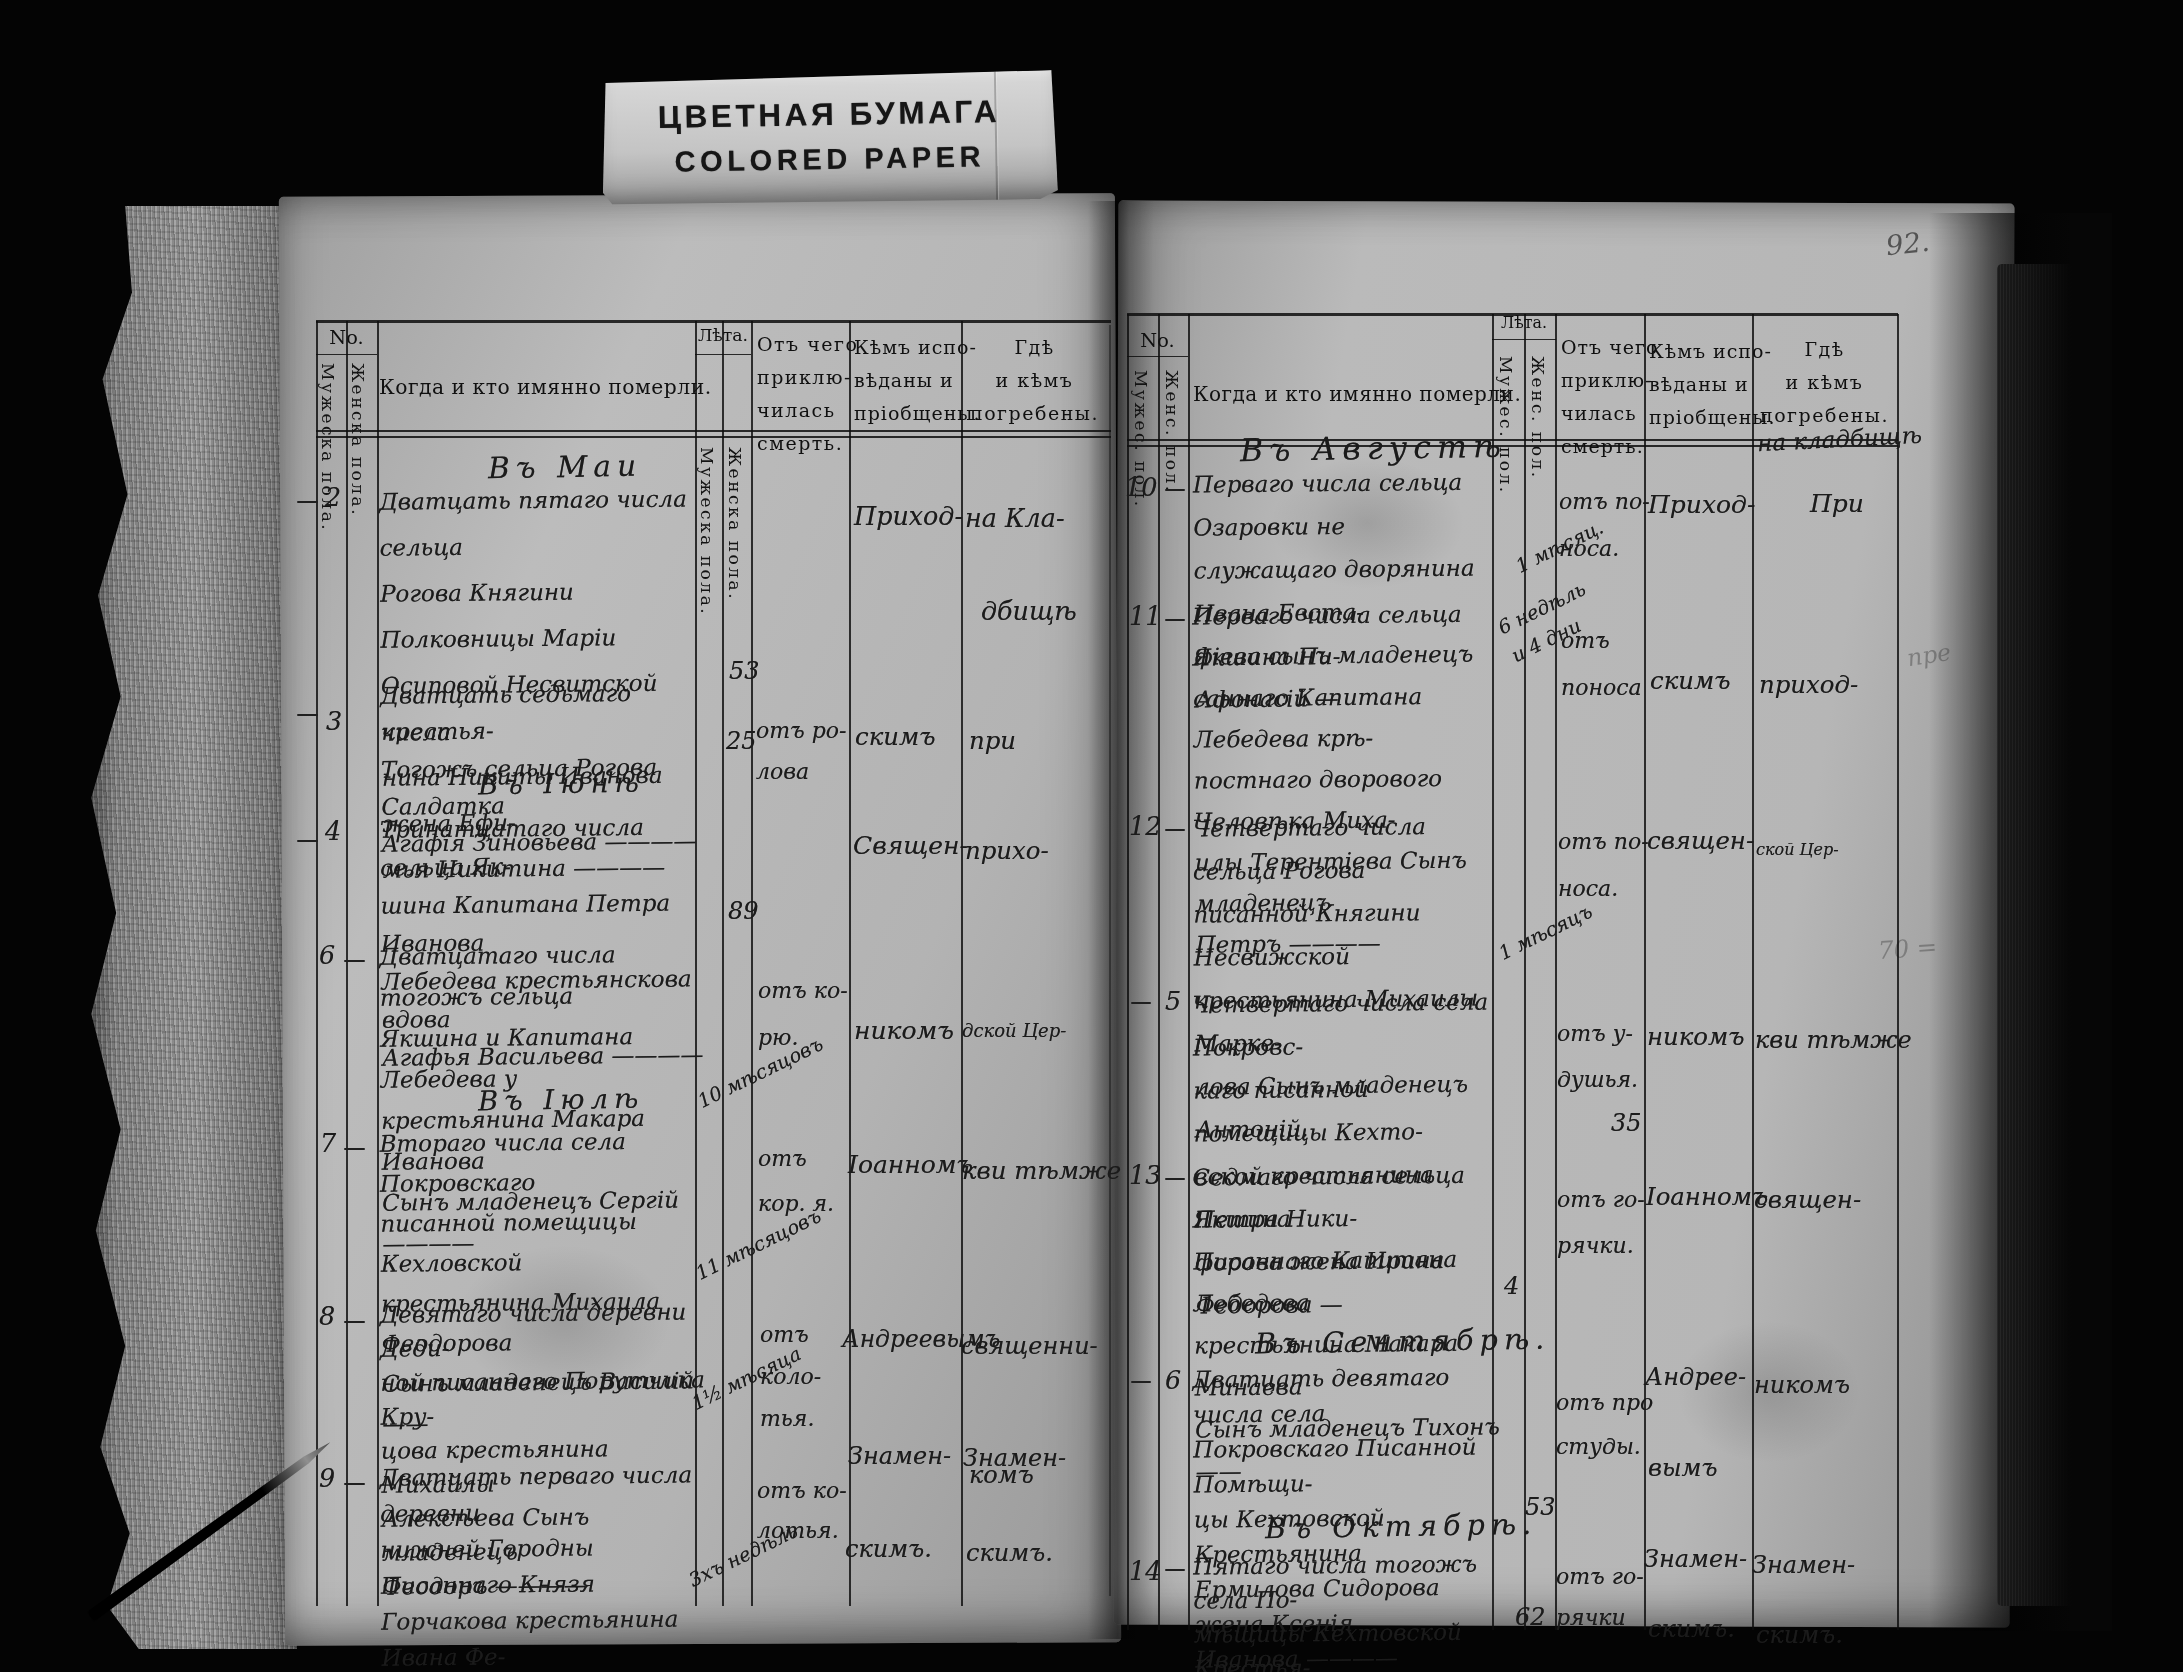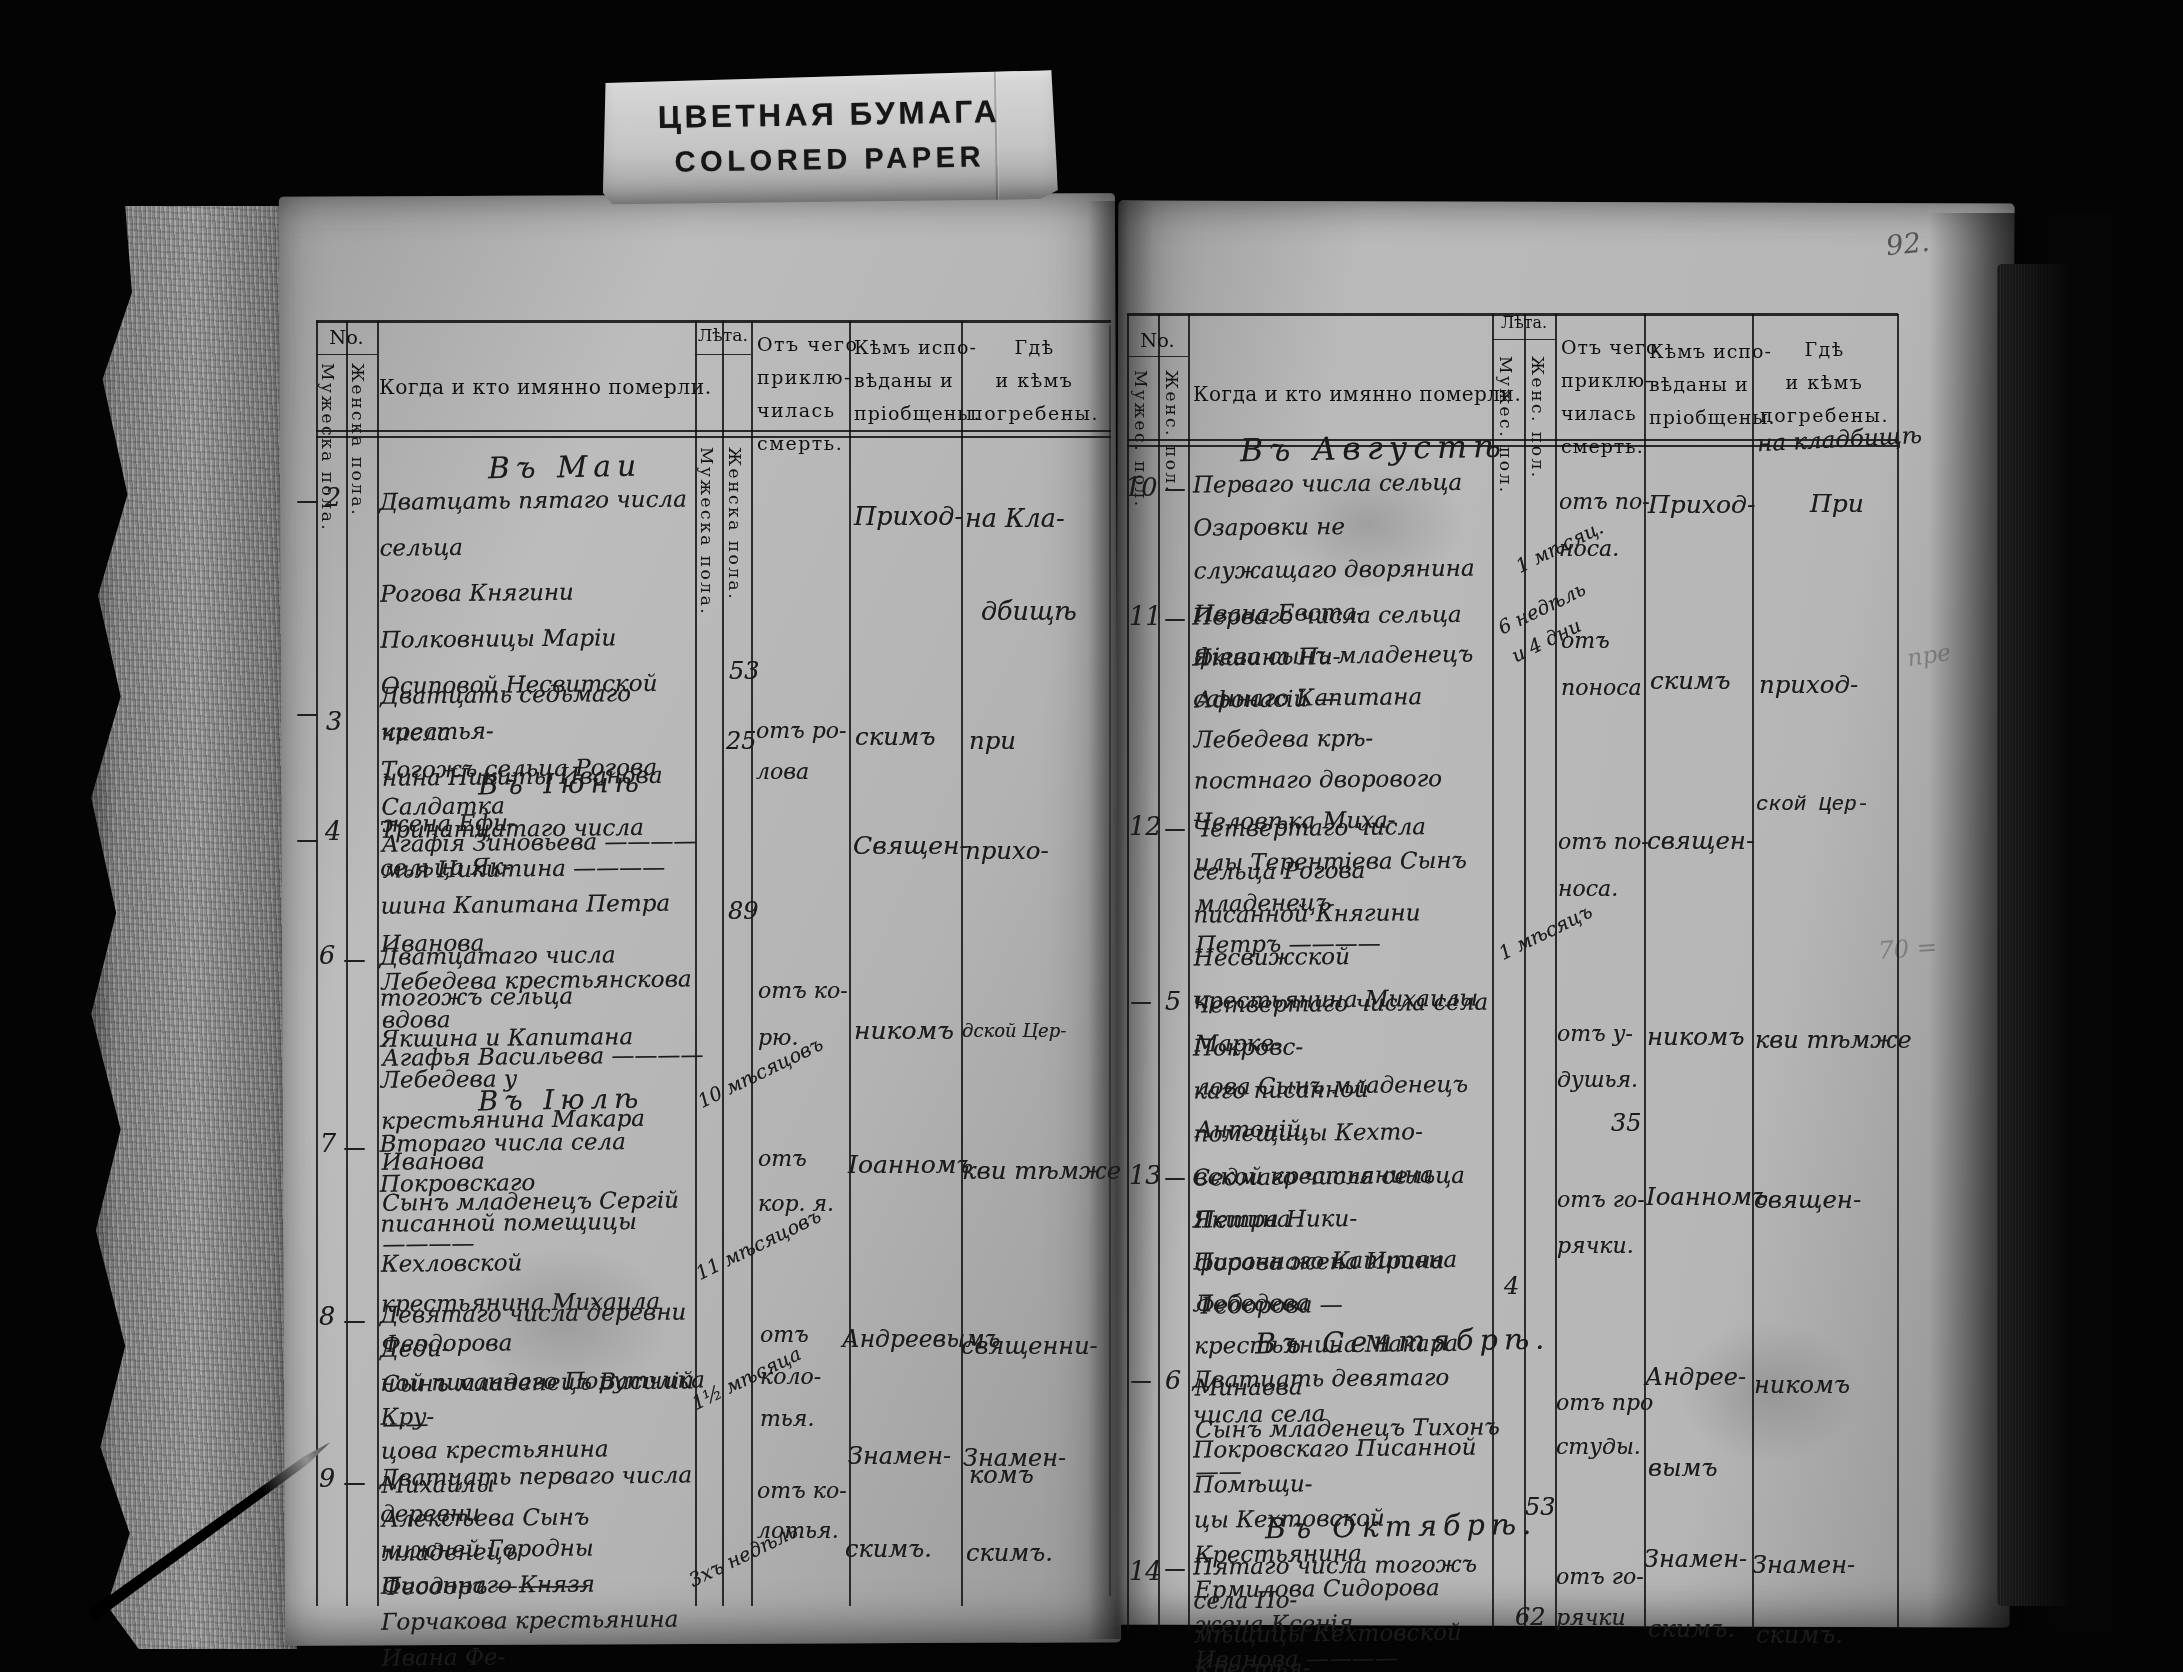--- a/index.html
+++ b/index.html
@@ -273,21 +273,21 @@
 
   <div class="hw num" style="left:1129px;top:811px;">12</div>
   <div class="dash" style="left:1165px;top:829px;width:20.3px;"></div>
   <div class="hw txtr" style="left:1194px;top:806px;line-height:43px;">Четвертаго числа сельца Рогова
 писанной Княгини Несвижской
 крестьянина Михаилы Марке-
 лова Сынъ младенецъ Антоній.</div>
   <div class="hw cell" style="left:1558px;top:818px;line-height:47px;">отъ по-
 носа.</div>
   <div class="hw cell" style="left:1647px;top:826px;font-size:24.4px;">священ-</div>
-  <div class="hw cell" style="left:1756px;top:793px;font-size:21px;font-family:Liberation Mono, monospace;">ской Цер-</div>
+  <div class="hw cell" style="left:1756px;top:840px;font-size:16px;">ской Цер-</div>
   <div class="hw rot" style="left:1495px;top:944px;">1 мѣсяцъ</div>
 
   <div class="dash" style="left:1131px;top:1002px;width:20.3px;"></div>
   <div class="hw num" style="left:1165px;top:986px;">5</div>
   <div class="hw txtr" style="left:1194px;top:982px;line-height:43px;">Четвертаго числа села Покровс-
 каго писанной помещицы Кехто-
 вской крестьянина Петра Ники-
 форова жена Ирина Федорова —</div>
   <div class="hw cell" style="left:1557px;top:1011px;line-height:46px;">отъ у-
 душья.</div>

